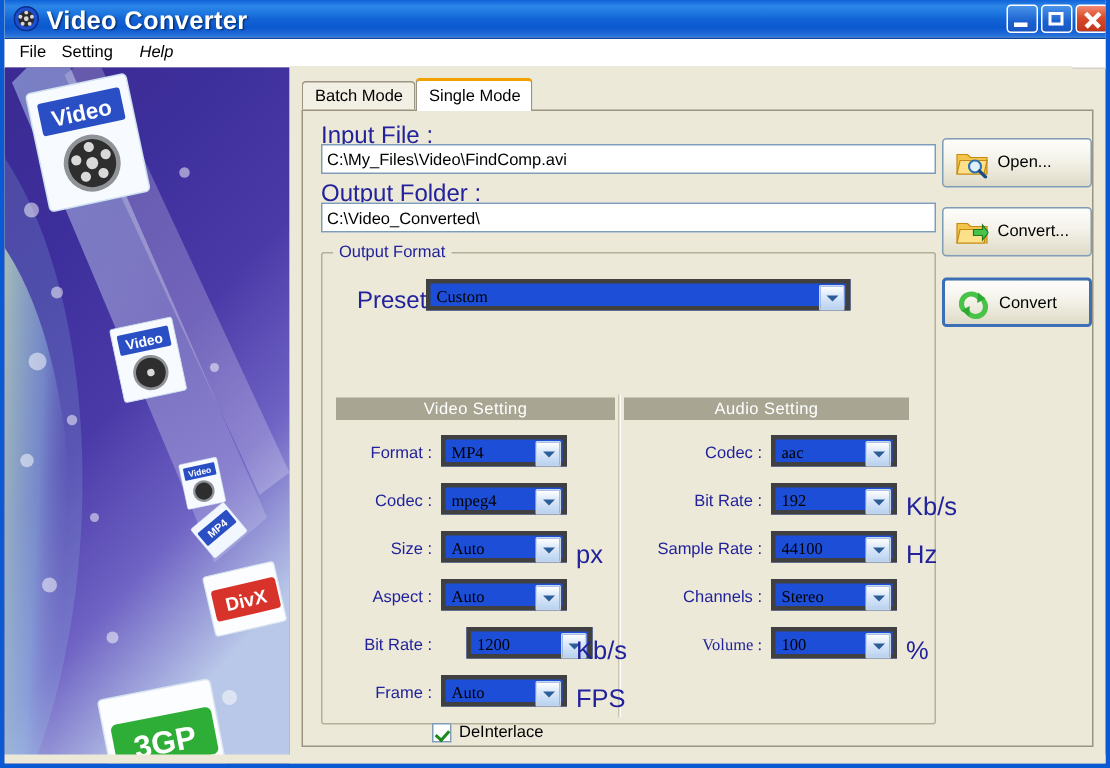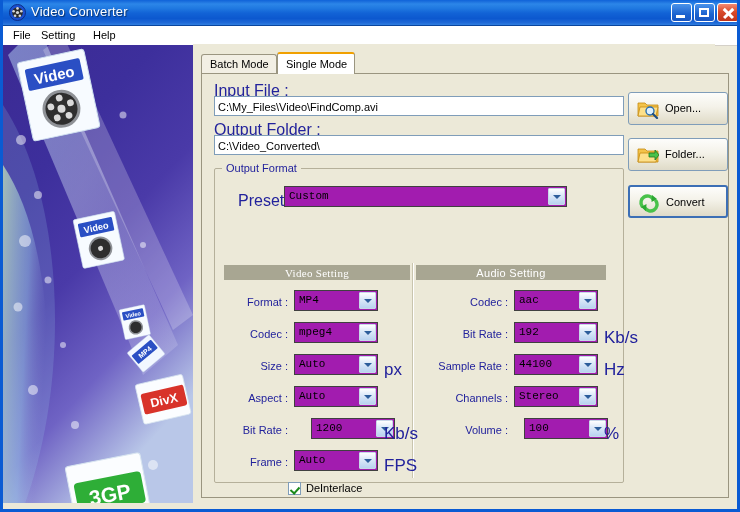--- a/index.html
+++ b/index.html
@@ -41,22 +41,22 @@
   }
   #app-icon {
     position: absolute;
     left: 6px; top: 4px;
     width: 17px; height: 17px;
   }
   #title-text {
     position: absolute;
     left: 28px; top: 4px;
     color: #ffffff;
-    font-size: 13px;
-    font-weight: normal;
+    font-size: 17px;
+    font-weight: bold;
     letter-spacing: 0.2px;
     text-shadow: 1px 1px 1px rgba(0,0,0,0.5);
     font-family: "Liberation Sans", sans-serif;
   }
   .winbtn {
     position: absolute;
     top: 3px;
     width: 21px; height: 19px;
     box-sizing: border-box;
     border: 1px solid #ffffff;
@@ -222,25 +222,25 @@
     white-space: nowrap;
   }
 
   #lbl-preset { left: 36px; top: 118px; }
   #sel-preset-wrap { left: 82px; top: 112px; width: 283px; height: 21px; }
 
   
   .combo {
     position: absolute;
     box-sizing: border-box;
-    background: #a21caf;
-    border: 1px solid #404040;
+    background: #1d4ed8;
+    border: 3px solid #404040;
     height: 21px;
     font-size: 11px;
-    font-family: Liberation Mono, monospace;
+    font-family: Liberation Serif, serif;
     cursor: default;
   }
   .combo .val {
     position: absolute;
     left: 4px; top: 3px;
     right: 20px;
     color: #000;
     white-space: nowrap;
     overflow: hidden;
   }
@@ -269,21 +269,21 @@
     height: 15px;
     background: #a8a692;
     color: #ffffff;
     font-size: 11px;
     font-family: "Liberation Sans", sans-serif;
     text-align: center;
     padding-top: 2px;
     box-sizing: border-box;
     letter-spacing: 0.3px;
   }
-  #hdr-video { left: 22px; top: 191px; width: 186px; font-family: Liberation Serif, serif; }
+  #hdr-video { left: 22px; top: 191px; width: 186px; }
   #hdr-audio { left: 214px; top: 191px; width: 190px; }
 
   #col-divider {
     position: absolute;
     left: 210px; top: 189px;
     width: 1px; height: 215px;
     background: #c9c5ae;
     border-right: 1px solid #ffffff;
   }
 
@@ -405,21 +405,21 @@
         <span class="glyph"></span>
       </div>
     <div class="winbtn" id="btn-close">
         <span class="glyph"></span>
       </div>
   </div>
 
   <div id="menubar">
     <div class="menu-item" style="left:4px;">File</div>
     <div class="menu-item" style="left:32px;">Setting</div>
-    <div class="menu-item" style="left:84px;">Help</div>
+    <div class="menu-item" style="left:84px;font-style:italic;">Help</div>
   </div>
 
   <div id="left-panel">
     <svg width="190" height="464" viewBox="0 0 190 464">
       <defs>
         <linearGradient id="bgGrad" x1="0" y1="0" x2="0.45" y2="1">
           <stop offset="0%" stop-color="#3b2a93"></stop>
           <stop offset="30%" stop-color="#3d2f9c"></stop>
           <stop offset="55%" stop-color="#4a3aa8"></stop>
           <stop offset="78%" stop-color="#6f63c4"></stop>
@@ -602,22 +602,22 @@
         <span class="arrow"></span>
       </div>
       <div class="unit-label" style="left:402px; top:286px;">Hz</div>
 
       <div class="row-label alabel" style="left:214px; top:318px;">Channels :</div>
       <div class="combo acombo" style="left:312px; top:312px;">
         <span class="val">Stereo</span>
         <span class="arrow"></span>
       </div>
 
-      <div class="row-label alabel" style="left:214px; top:350px;">Volume :</div>
-      <div class="combo acombo" style="left:312px; top:344px;margin-left:10px;">
+      <div class="row-label alabel" style="left:214px; top:350px;font-family:Liberation Serif, serif;">Volume :</div>
+      <div class="combo acombo" style="left:312px; top:344px;">
         <span class="val">100</span>
         <span class="arrow"></span>
       </div>
       <div class="unit-label" style="left:402px; top:350px;">%</div>
 
     </div>
 
     <div class="sidebtn" id="btn-open">
       <svg class="btn-icon" viewBox="0 0 22 20">
         <path d="M1 4 L8 4 L10 6 L21 6 L21 17 L1 17 Z" fill="#f3c34a" stroke="#c58b12" stroke-width="0.8"></path>
@@ -627,21 +627,21 @@
       </svg>
       <span class="btn-label">Open...</span>
     </div>
 
     <div class="sidebtn" id="btn-browse">
       <svg class="btn-icon" viewBox="0 0 22 20">
         <path d="M1 4 L8 4 L10 6 L21 6 L21 17 L1 17 Z" fill="#f3c34a" stroke="#c58b12" stroke-width="0.8"></path>
         <path d="M3 8 L21 8 L19 17 L1 17 Z" fill="#fde08a" stroke="#c58b12" stroke-width="0.8"></path>
         <path d="M12 8 L18 8 L18 5 L22 10 L18 15 L18 12 L12 12 Z" fill="#49c24a" stroke="#1d7a22" stroke-width="0.8"></path>
       </svg>
-      <span class="btn-label">Folder...</span>
+      <span class="btn-label">Convert...</span>
     </div>
 
     <div class="sidebtn default" id="btn-convert">
       <svg class="btn-icon" viewBox="0 0 22 20">
         <path d="M4 13 A6 6 0 0 1 15 6" fill="none" stroke="#49c24a" stroke-width="3.4" stroke-linecap="round"></path>
         <path d="M18 8 A6 6 0 0 1 7 15" fill="none" stroke="#49c24a" stroke-width="3.4" stroke-linecap="round"></path>
         <path d="M14 2 L19 6 L13.5 9 Z" fill="#2da832"></path>
         <path d="M8 18 L3 14 L8.5 11 Z" fill="#2da832"></path>
       </svg>
       <span class="btn-label">Convert</span>

